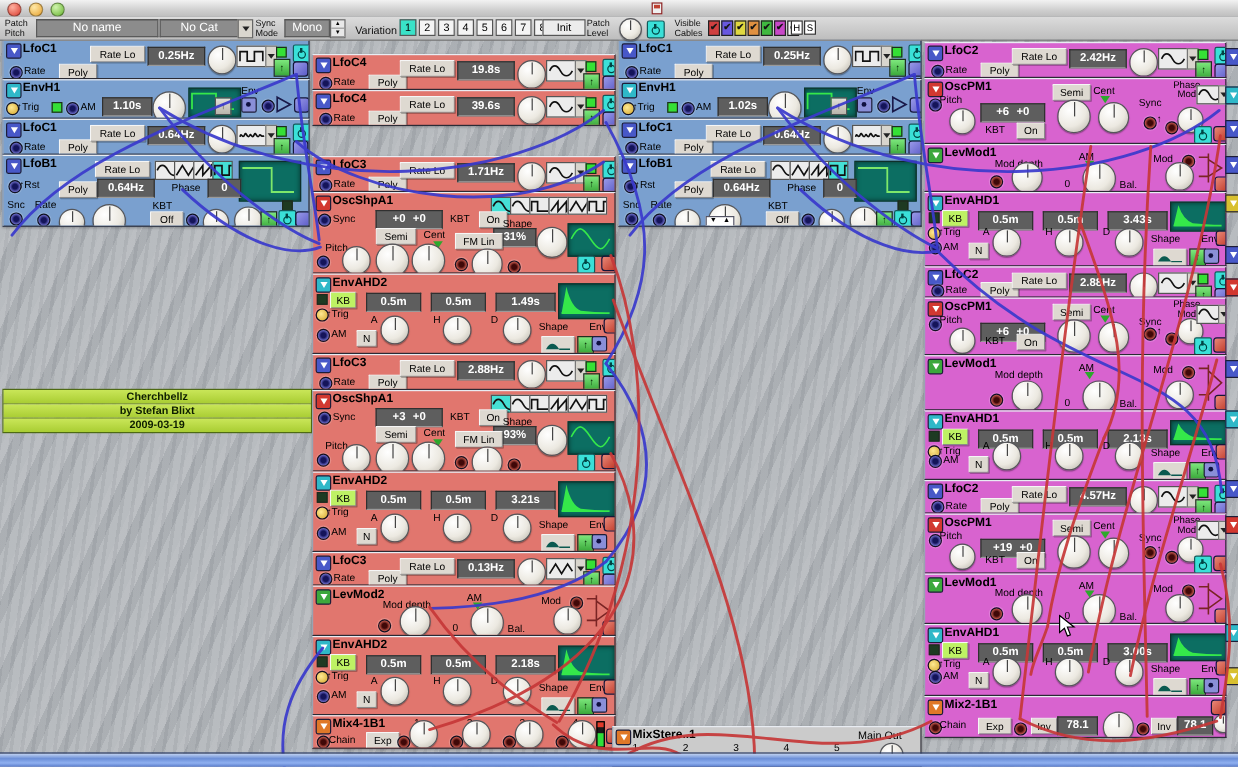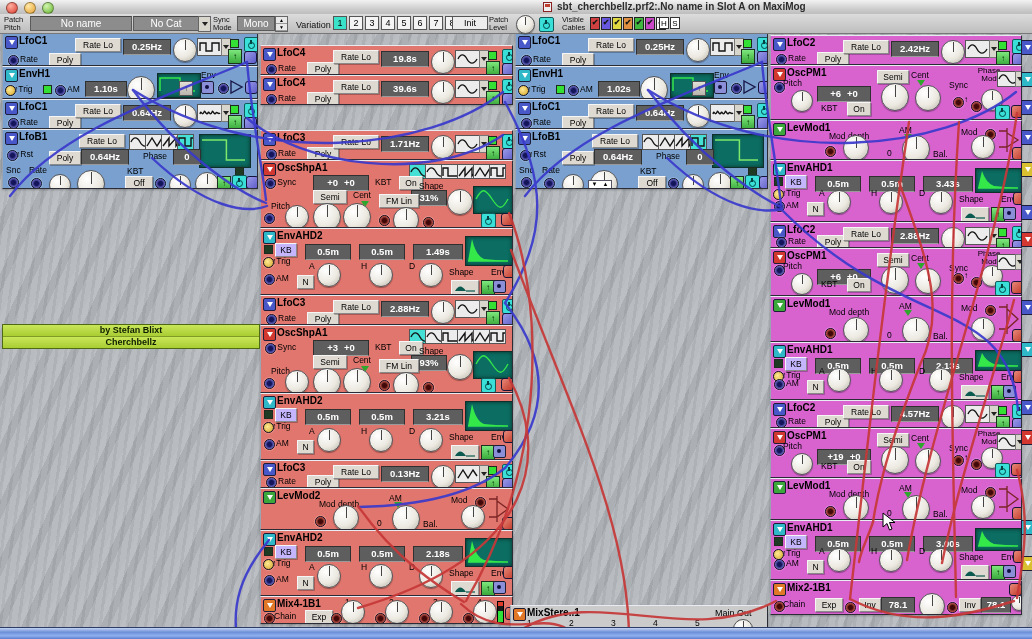--- a/index.html
+++ b/index.html
@@ -50,21 +50,21 @@
   .mod-title{position:absolute;left:16px;top:1px;font-size:10px;font-weight:bold;color:#000;white-space:nowrap}
   .hdr-btn{position:absolute;left:2px;top:2px;width:11px;height:11px;border:1px solid #1d1d38;border-radius:2px;
     display:flex;align-items:center;justify-content:center}
   .hdr-blue{background:#4858c8}.hdr-teal{background:#2fb8c8}.hdr-red{background:#d23830}
   .hdr-green{background:#3ca83c}.hdr-orange{background:#e07828}.hdr-yellow{background:#d8c030}
   .tri{width:0;height:0;border-left:3.5px solid transparent;border-right:3.5px solid transparent;border-top:5px solid #fff}
   .lbl{position:absolute;font-size:8.5px;color:#000;white-space:nowrap}
   .btn{position:absolute;height:12px;line-height:12px;background:#ded9d1;border:1px solid #8a8a8a;
     border-top-color:#f6f6f6;border-left-color:#f6f6f6;box-shadow:1px 1px 0 rgba(0,0,0,.25);
     font-size:8.5px;text-align:center;border-radius:1px;color:#000}
-  .btn.teal{background:#c4b5fd}
+  .btn.teal{background:#bef264}
   .val{position:absolute;height:14px;line-height:14px;background:#5e5e5e;color:#fff;
     font-size:9.5px;font-weight:bold;text-align:center;border:1px solid #303030;border-bottom-color:#9a9a9a}
   .val span{padding:0 3px}
   .knob{position:absolute;border-radius:50%;border:1px solid #55565a;
     background:radial-gradient(circle at 35% 30%,#ffffff,#ece9e1 55%,#b5b1a6);box-shadow:0 1px 1px rgba(0,0,0,.35)}
   .knob::after{content:"";position:absolute;left:calc(50% - .5px);top:1px;width:1px;height:45%;background:#444}
   .port{position:absolute;width:9px;height:9px;border-radius:50%;border:1px solid #101020;
     box-shadow:0 0 0 1px rgba(255,255,255,.18)}
   .port.blue{background:radial-gradient(circle,#14145a 0 32%,#7d7de0 75%)}
   .port.red{background:radial-gradient(circle,#400808 0 32%,#e06858 75%)}
@@ -105,22 +105,23 @@
     background:linear-gradient(#c3d4f2,#6c8fd8 35%,#8fb0f0 65%,#4a6cc0)}
   #cursor{position:absolute;left:882px;top:512px;z-index:99}
 </style>
 </head>
 <body>
 
 <div class="canvas-bg"></div>
 
 <div id="stage">
   <div class="infobox">
+    <div class="inforow">Cherchbellz</div>
     <div class="inforow">by Stefan Blixt</div>
-    <div class="inforow">Cherchbellz</div>
+    <div class="inforow">2009-03-19</div>
   </div>
 <div class="module blue" style="left: 2px; top: 33px; width: 256px; height: 33px;">
       <div class="hdr-btn hdr-blue">
         <div class="tri"></div>
       </div>
       <div class="mod-title">LfoC1</div>
       <div class="port blue" style="left: 5px; top: 21px;"></div>
       <div class="lbl" style="left: 17px; top: 20px;">Rate</div>
       <div class="btn" style="left: 46px; top: 19px; width: 30px;">Poly</div>
       <div class="btn" style="left: 72px; top: 4px; width: 44px;">Rate Lo</div>
@@ -1253,21 +1254,20 @@
   </g>
 </svg>
 
 <div class="bottomstrip"></div>
 
 <div class="titlebar">
   <div class="tl red"></div>
   <div class="tl yellow"></div>
   <div class="tl green"></div>
   <div class="doc-icon"></div>
-  <div class="title-text">sbt_cherchbellz.prf2:.No name in Slot A on MaxiMog</div>
 </div>
 
 <div class="toolbar">
   <div class="tb-label" style="left:4px">Patch Pitch</div>
   <div class="tb-field" style="left:30px;width:100px">No name</div>
   <div class="tb-field" style="left:133px;width:64px">No Cat</div>
   <div class="tb-dd" style="left:198px">
       <div class="ddtri"></div>
     </div>
   <div class="tb-label" style="left:213px">Sync Mode</div>

